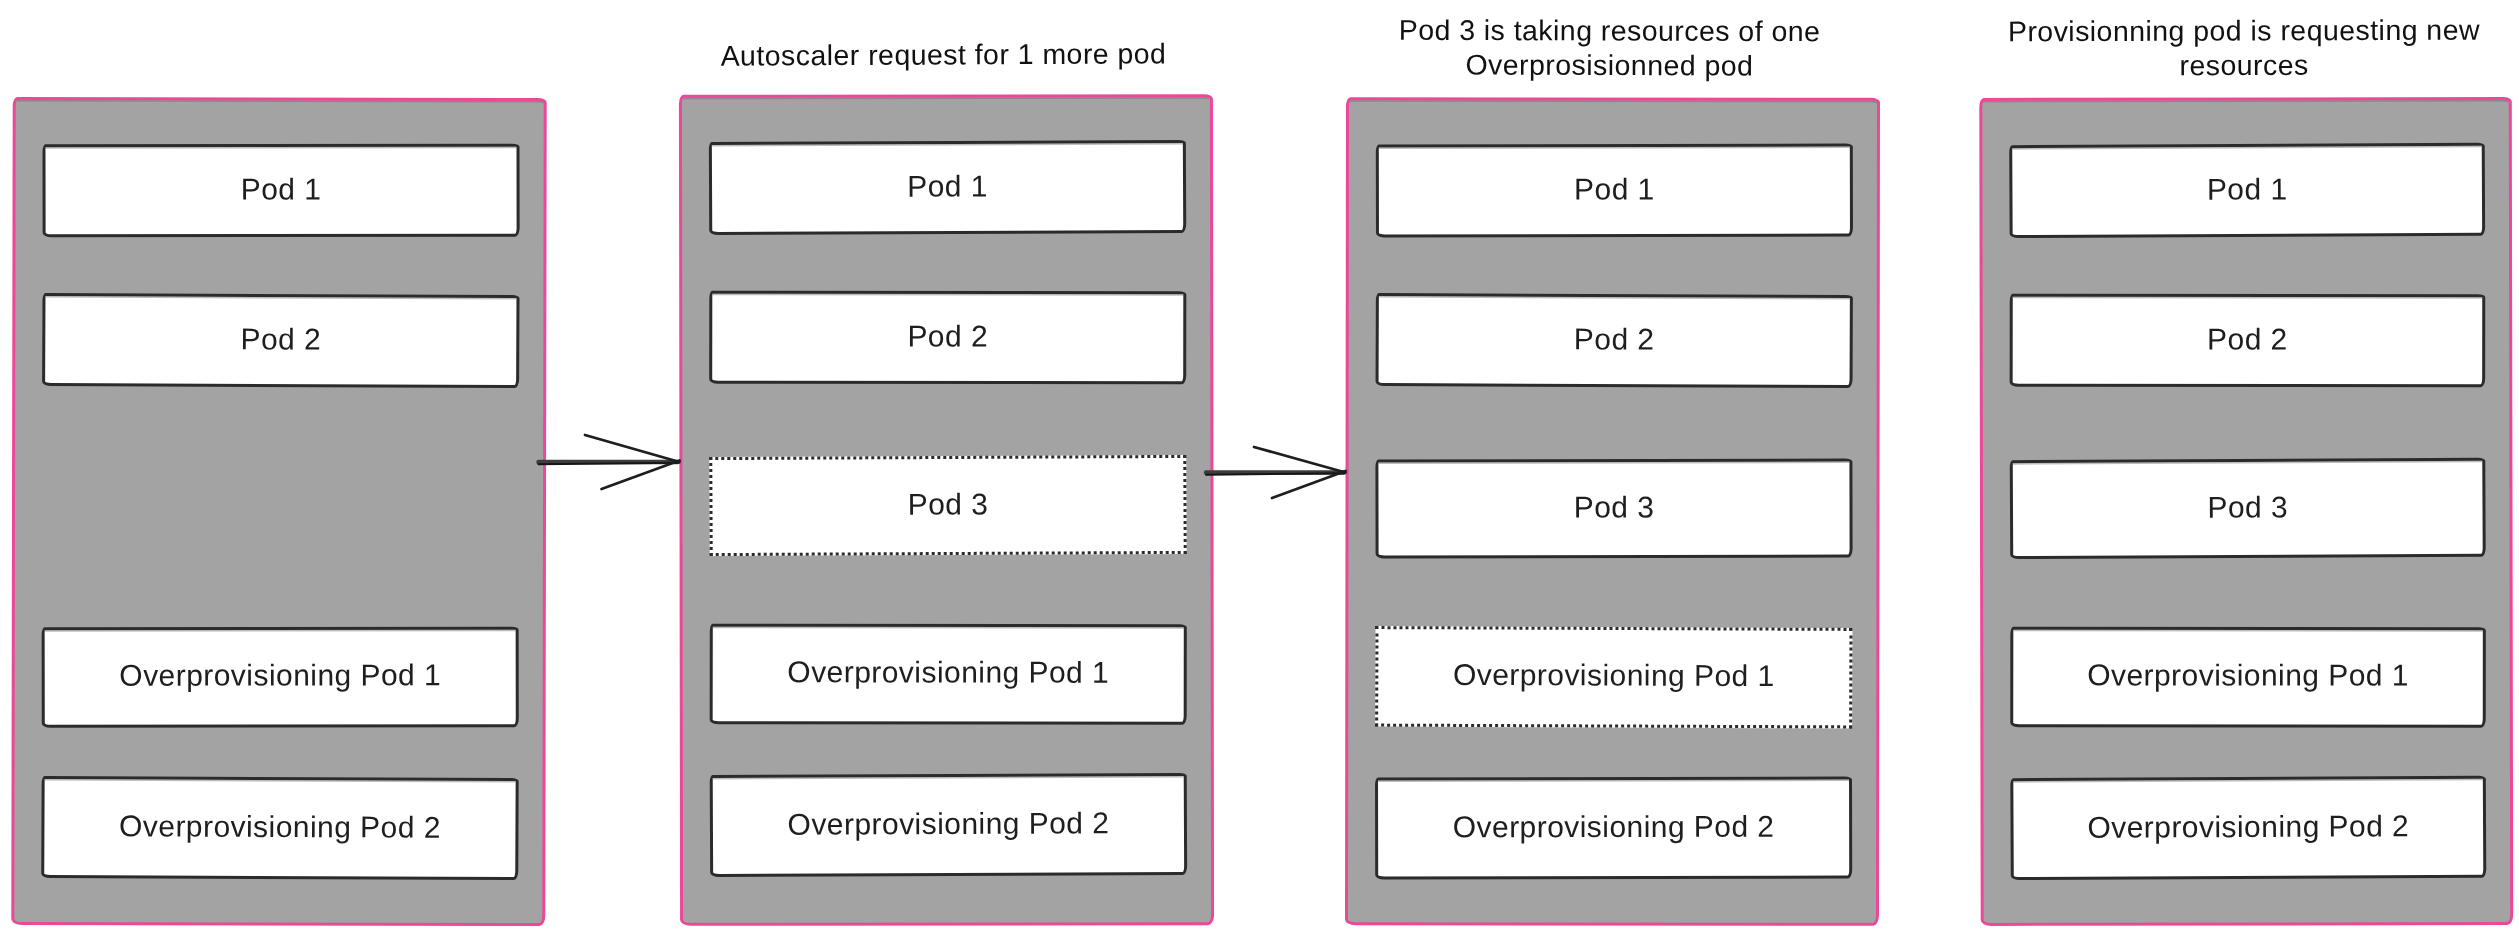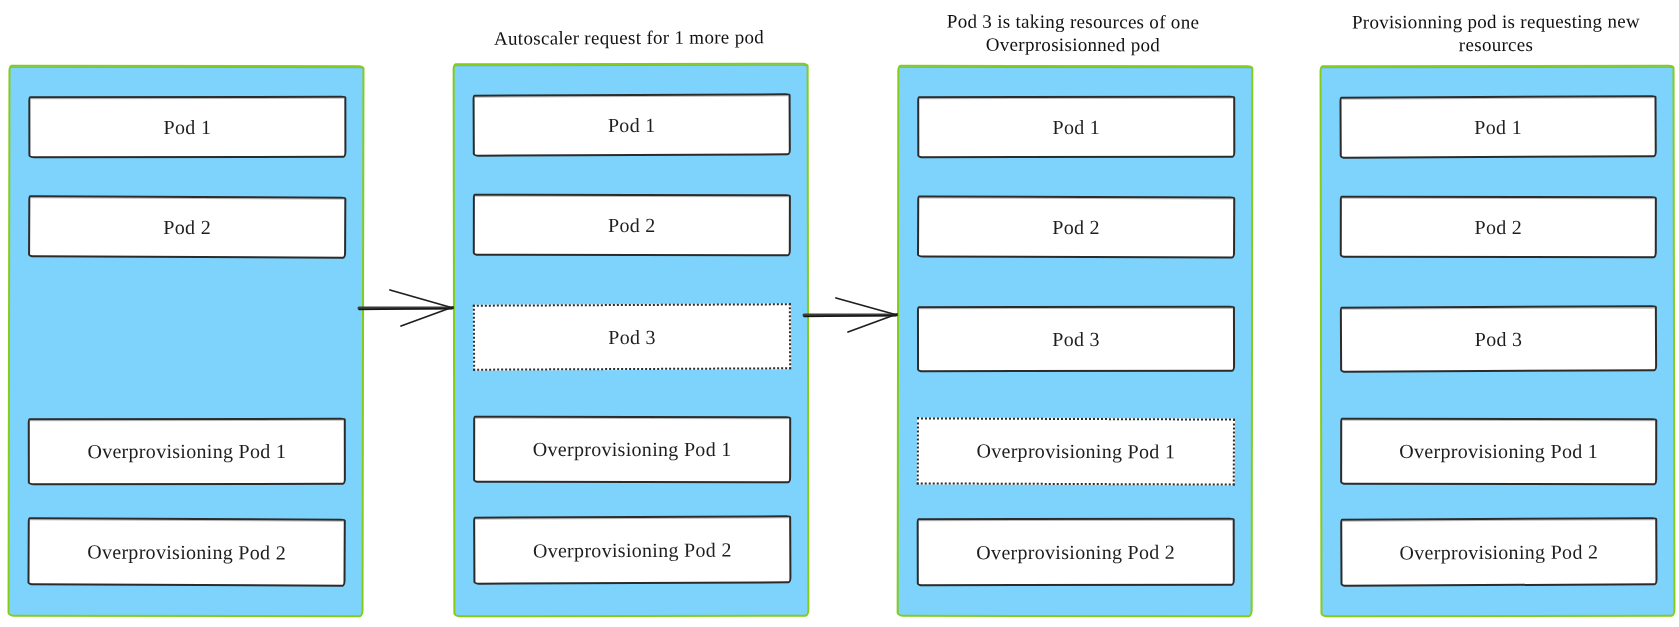--- a/index.html
+++ b/index.html
@@ -1,22 +1,22 @@
 <!DOCTYPE html>
 <html><head>
 <meta charset="utf-8">
 <style>
   html,body { margin:0; padding:0; background:#ffffff; }
   .stage {
     position:relative; width:1679px; height:627px; background:#ffffff;
-    font-family:Liberation Serif, serif; color:#1e1e1e; overflow:hidden;
+    font-family:Liberation Sans, sans-serif; color:#1e1e1e; overflow:hidden;
   }
   .panel {
     position:absolute; top:65px; width:352px; height:548px;
-    border:2px solid #84cc16; background:#7dd3fc;
+    border:2px solid #ec4899; background:#a3a3a3;
     border-radius:3px 6px 4px 7px / 6px 3px 7px 4px;
     box-shadow: inset 0 2px 0 -1px rgba(90,90,90,0.35);
   }
   .panel-1 { left:8px;   transform:rotate(0.10deg); }
   .panel-2 { left:453px; top:63px; height:550px; transform:rotate(-0.08deg); }
   .panel-3 { left:897px; transform:rotate(0.07deg); }
   .panel-4 { left:1320px; width:351px; transform:rotate(-0.10deg); }
 
   .pod {
     position:absolute; left:18px; right:16px; height:58px;

